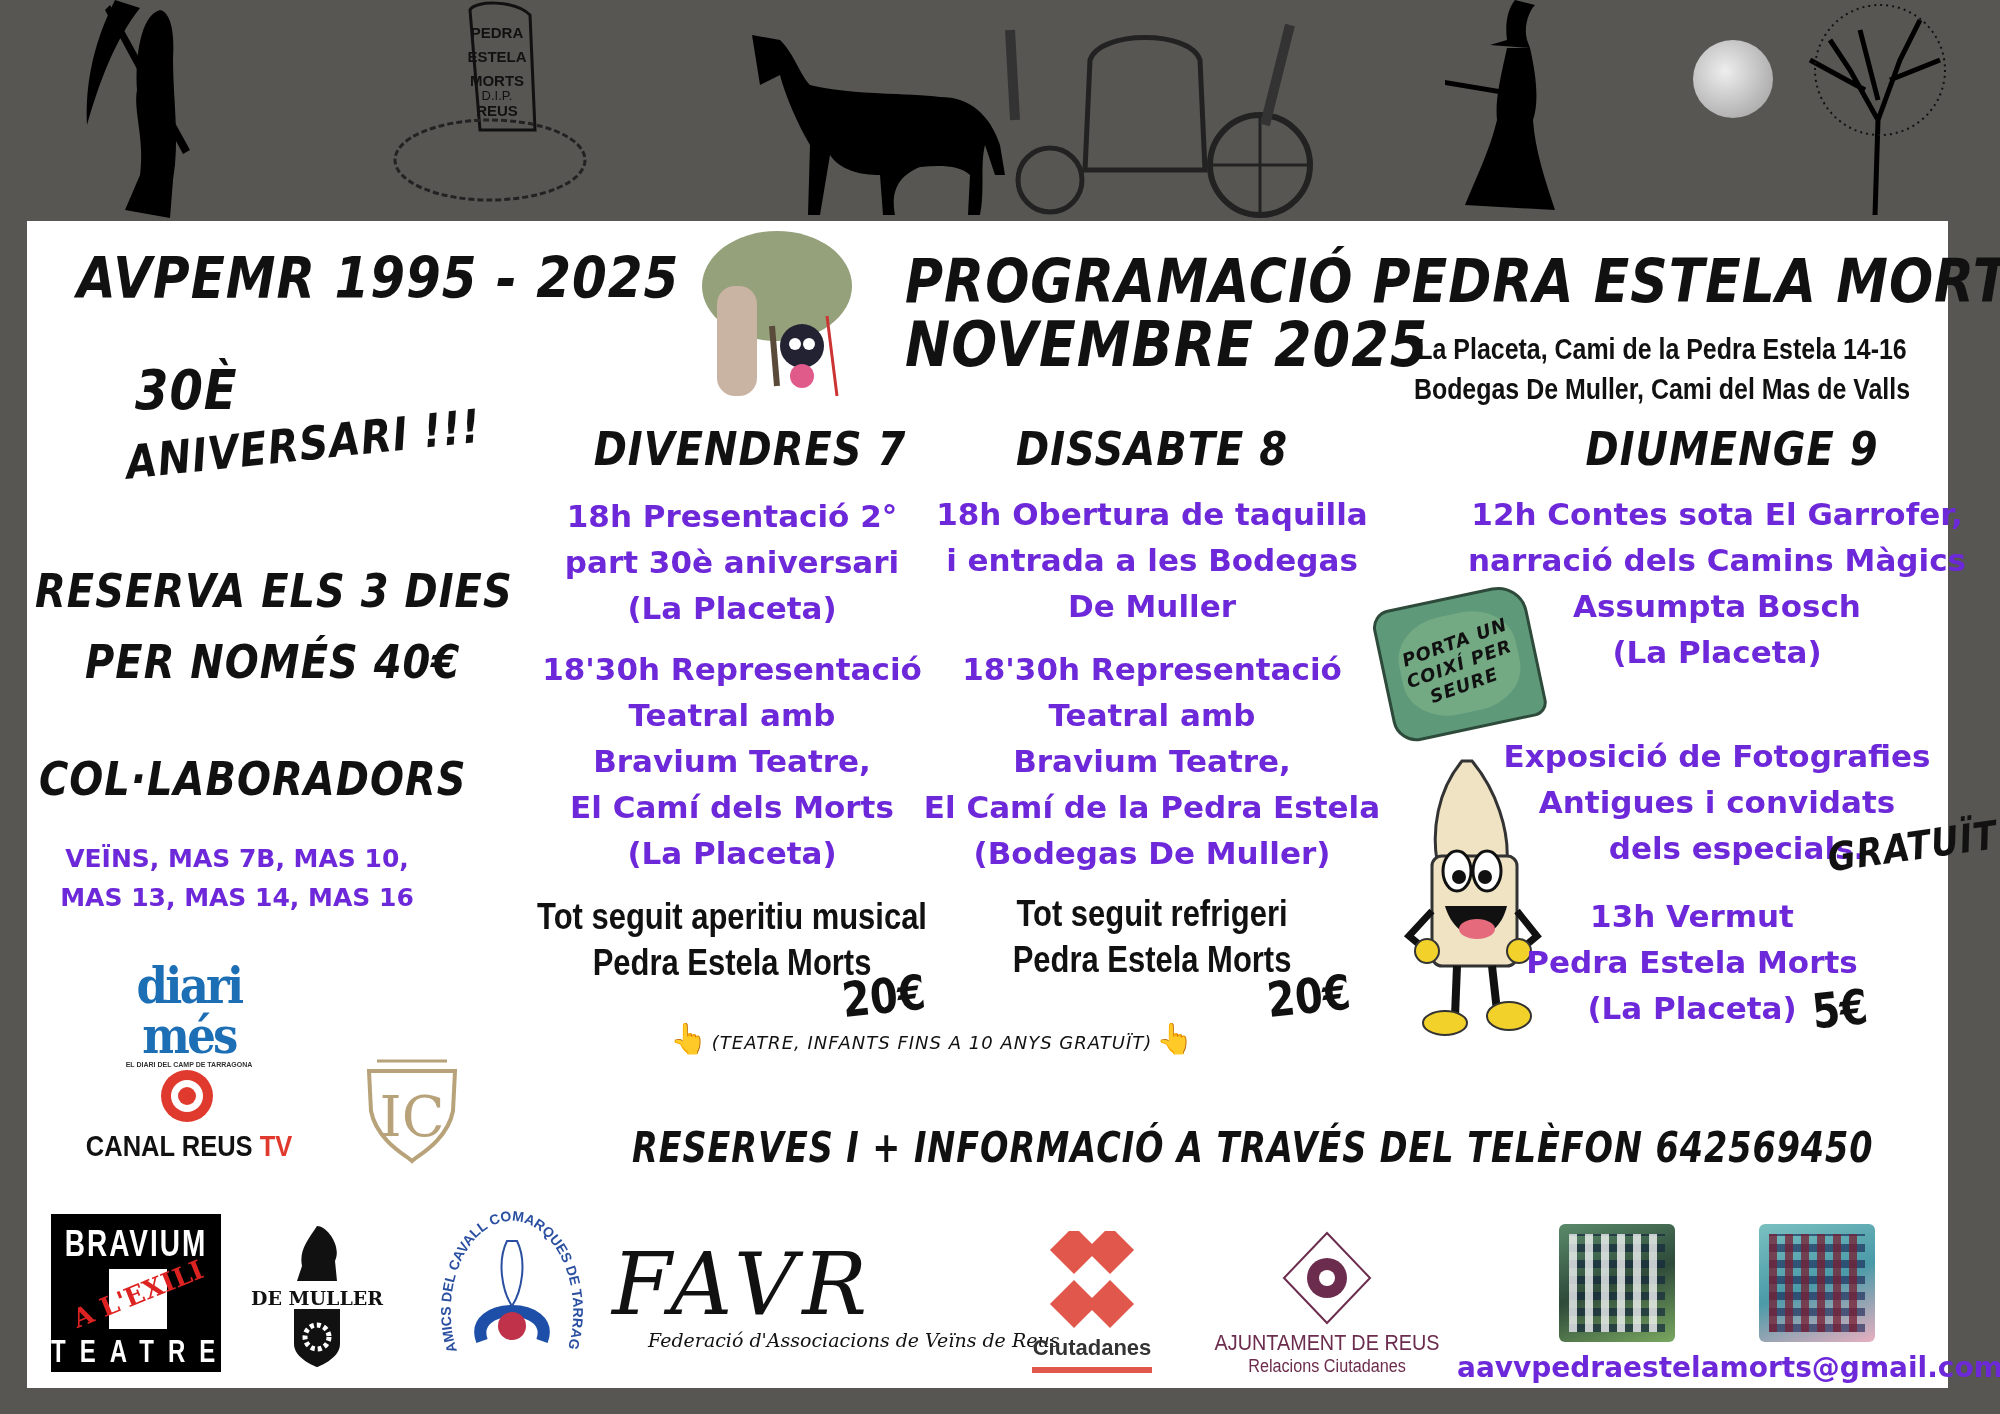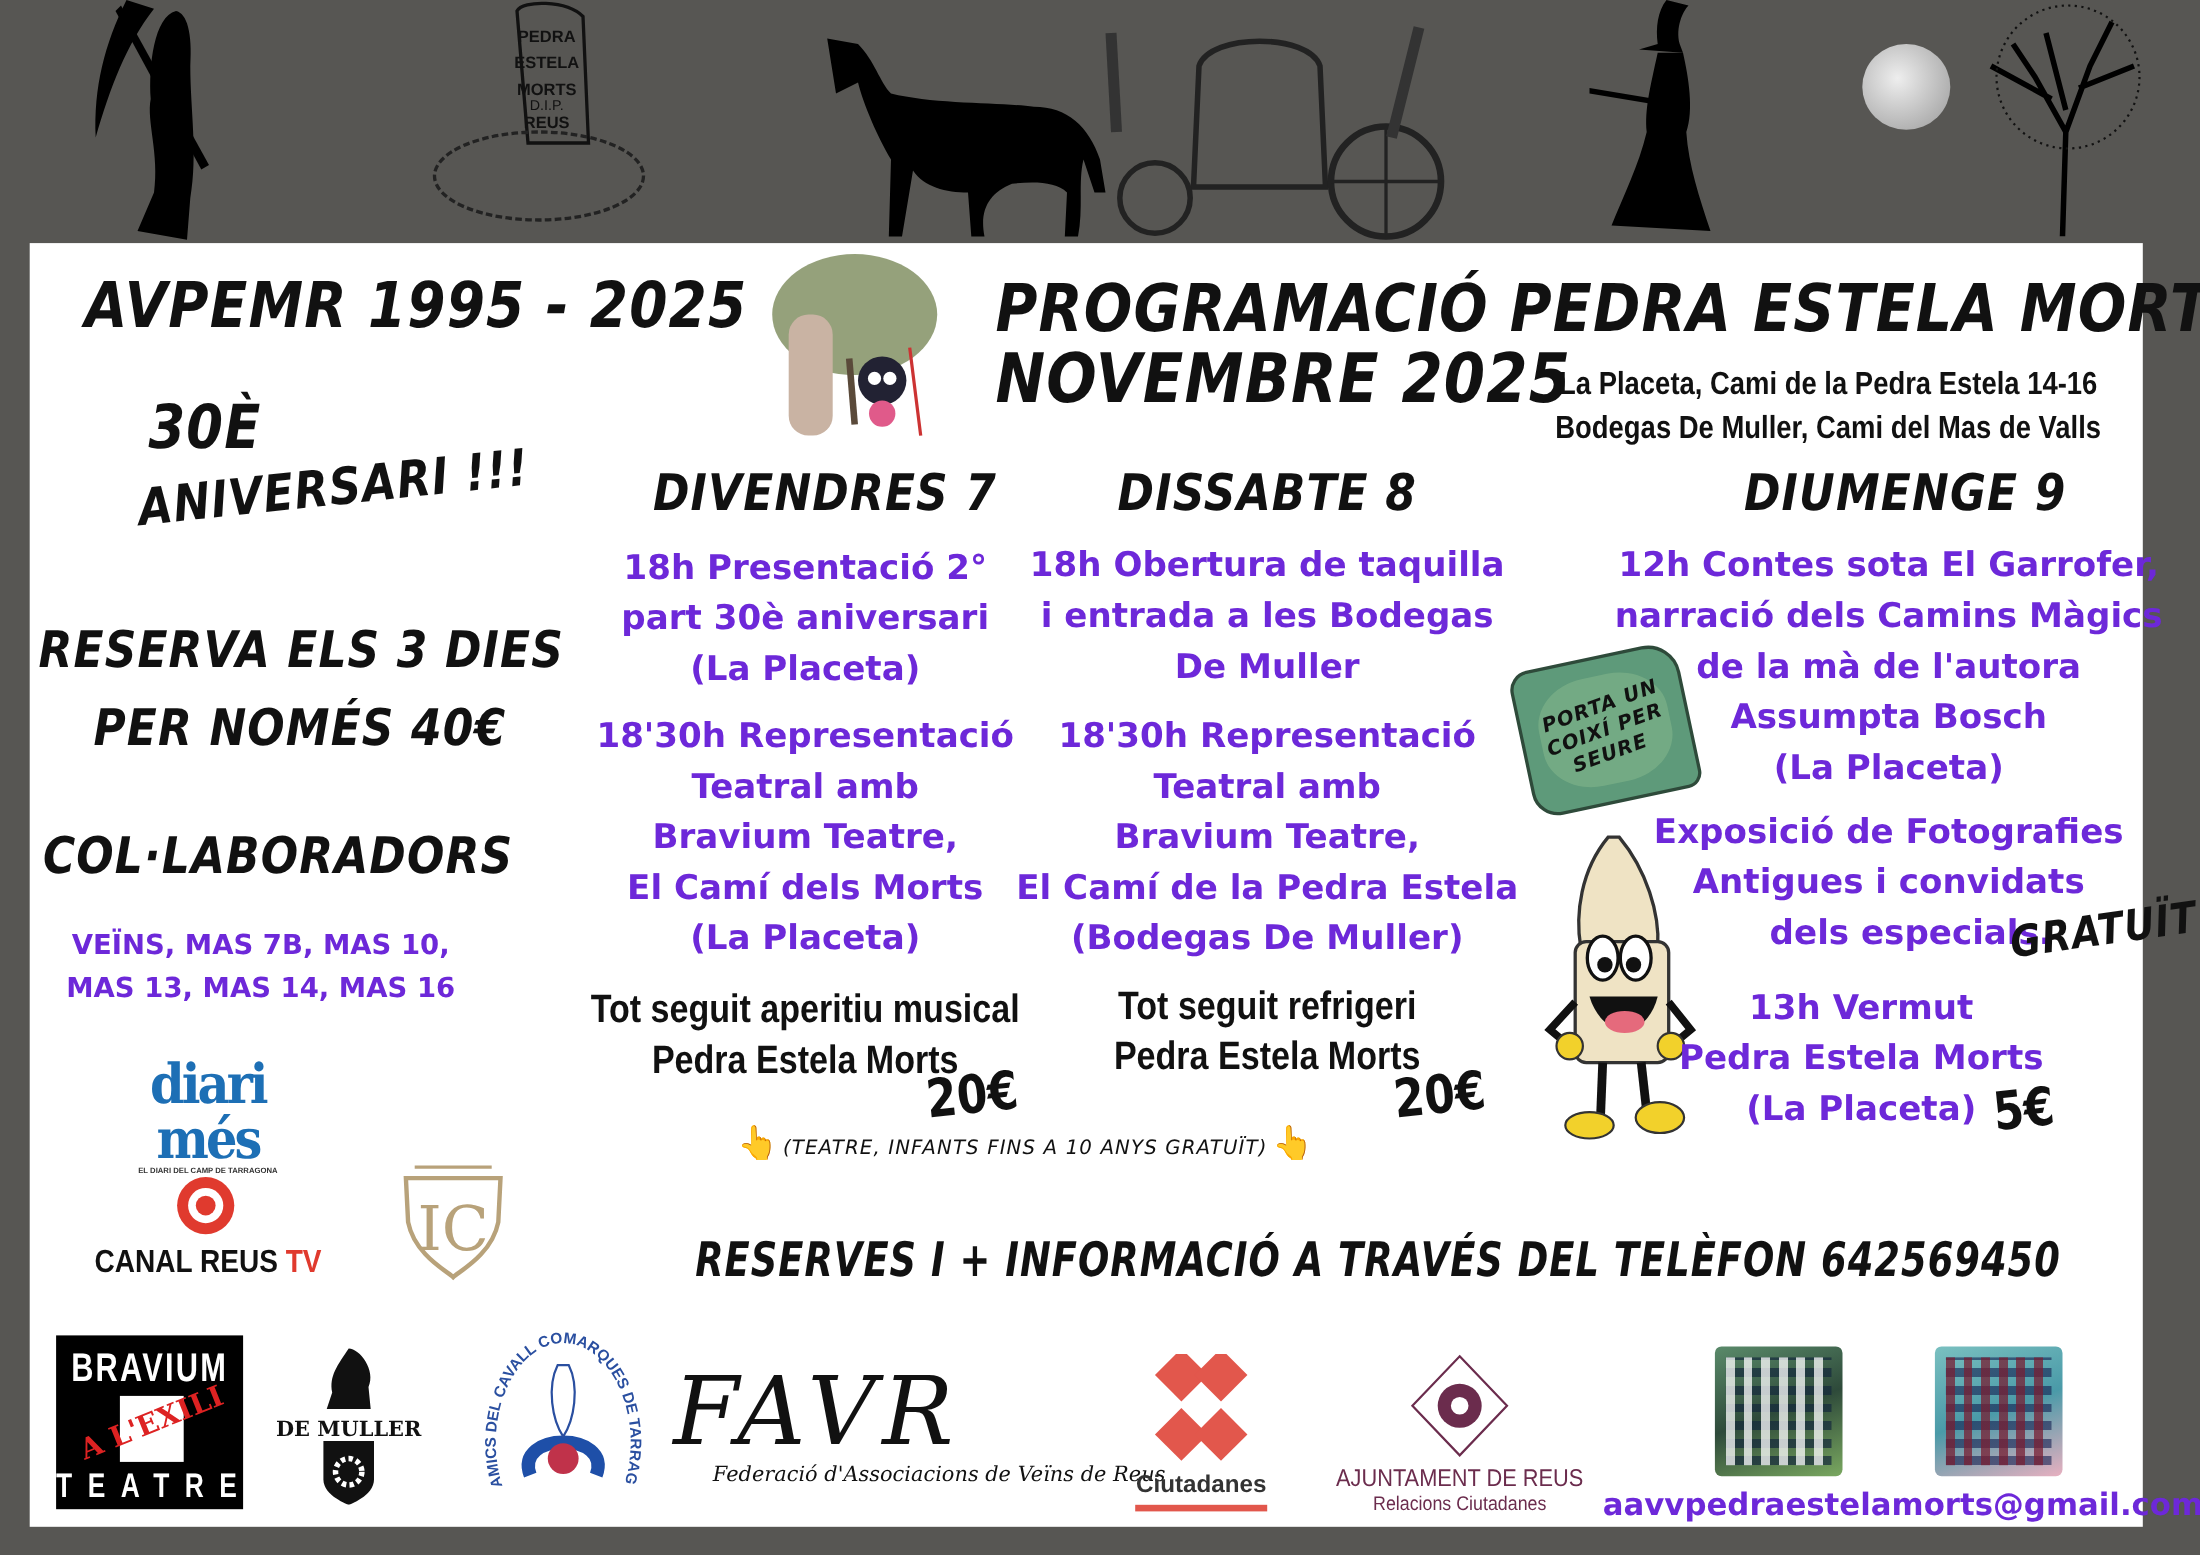--- a/index.html
+++ b/index.html
@@ -164,21 +164,20 @@
   <div class="event-block" style="left:860px;top:670px;width:530px;">
     <div class="cond" style="font-size:36px;line-height:46px;white-space:nowrap;">Tot seguit refrigeri</div>
     <div class="cond" style="font-size:36px;line-height:46px;white-space:nowrap;">Pedra Estela Morts</div>
   </div>
   <div class="price" style="left:1240px;top:752px;">20€</div>
 
   <div class="day-title display" style="left:1505px;top:205px;width:400px;white-space:nowrap;">DIUMENGE 9</div>
   <div class="event-block body-txt" style="left:1410px;top:270px;width:560px;">
     <div>12h Contes sota El Garrofer,</div>
       <div>narració dels Camins Màgics</div>
-      <div>de la mà de l'autora</div>
       <div>Assumpta Bosch</div>
       <div>(La Placeta)</div>
   </div>
 
   <div class="abs" style="left:1355px;top:375px;width:155px;height:135px;background:#5e9a7a;border:3px solid #2e4a3a;border-radius:18px 30px 14px 24px;transform:rotate(-12deg);display:flex;flex-direction:column;justify-content:center;align-items:center;">
     <div style="position:absolute;inset:15px;background:#82b58a;border-radius:40%;opacity:0.6;"></div>
     <div class="display" style="position:relative;font-size:18px;line-height:22px;text-align:center;transform:rotate(-8deg);">PORTA UN</div>
     <div class="display" style="position:relative;font-size:18px;line-height:22px;text-align:center;transform:rotate(-8deg);">COIXÍ PER</div>
     <div class="display" style="position:relative;font-size:18px;line-height:22px;text-align:center;transform:rotate(-8deg);">SEURE</div>
   </div>

